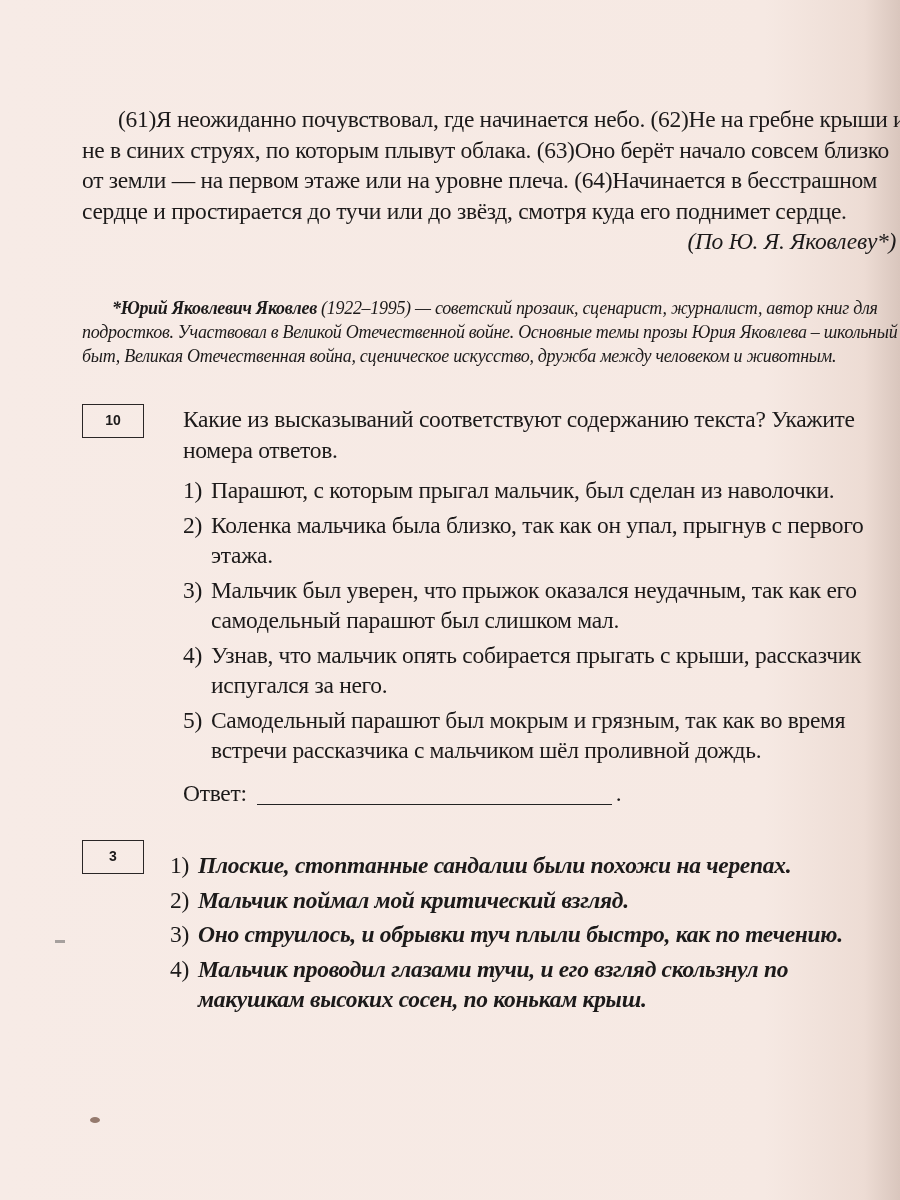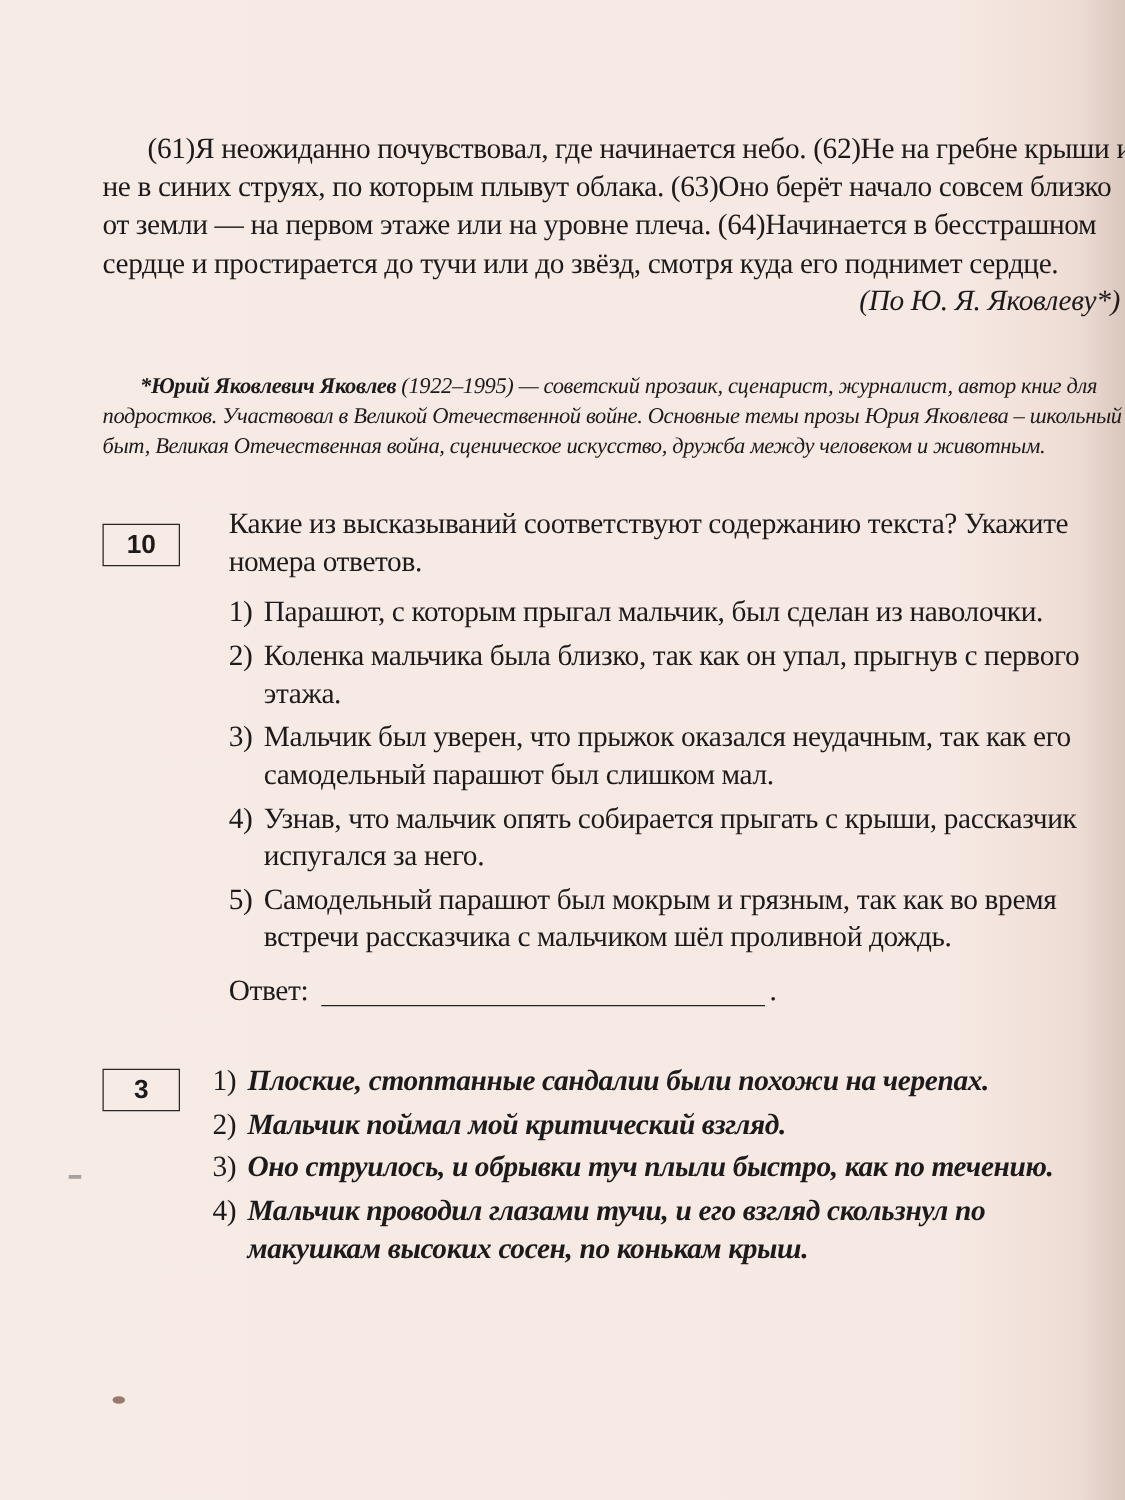--- a/index.html
+++ b/index.html
@@ -32,24 +32,24 @@
   }
   .para { text-indent:36px; margin:0; }
   .attribution { text-align:right; font-style:italic; margin:0; padding-right:14px; }
   .footnote {
     position:absolute; left:82px; top:296px; width:820px;
     font-style:italic; font-size:18px; line-height:24px; letter-spacing:-0.3px;
   }
   .footnote p { margin:0; text-indent:30px; }
   .task { position:absolute; left:82px; width:830px; }
   .task-num {
-    position:absolute; left:0; top:15px; width:62px; height:34px;
+    position:absolute; left:0; top:0; width:62px; height:34px;
     border:1.5px solid #2a2626; box-sizing:border-box;
     font-family:"Liberation Sans","DejaVu Sans",sans-serif;
-    font-weight:bold; font-size:21px; text-align:center; line-height:31px;
+    font-weight:bold; font-size:14px; text-align:center; line-height:31px;
   }
   .task-body {
     position:absolute; left:88px; width:720px;
     font-size:23.5px; line-height:30.5px; letter-spacing:-0.3px;
   }
   .task-body p { margin:0; }
   .options { margin-top:10px; }
   .opt { display:flex; margin-bottom:4px; }
   .opt .n { width:28px; flex:none; }
   .opt .t { flex:1; }

